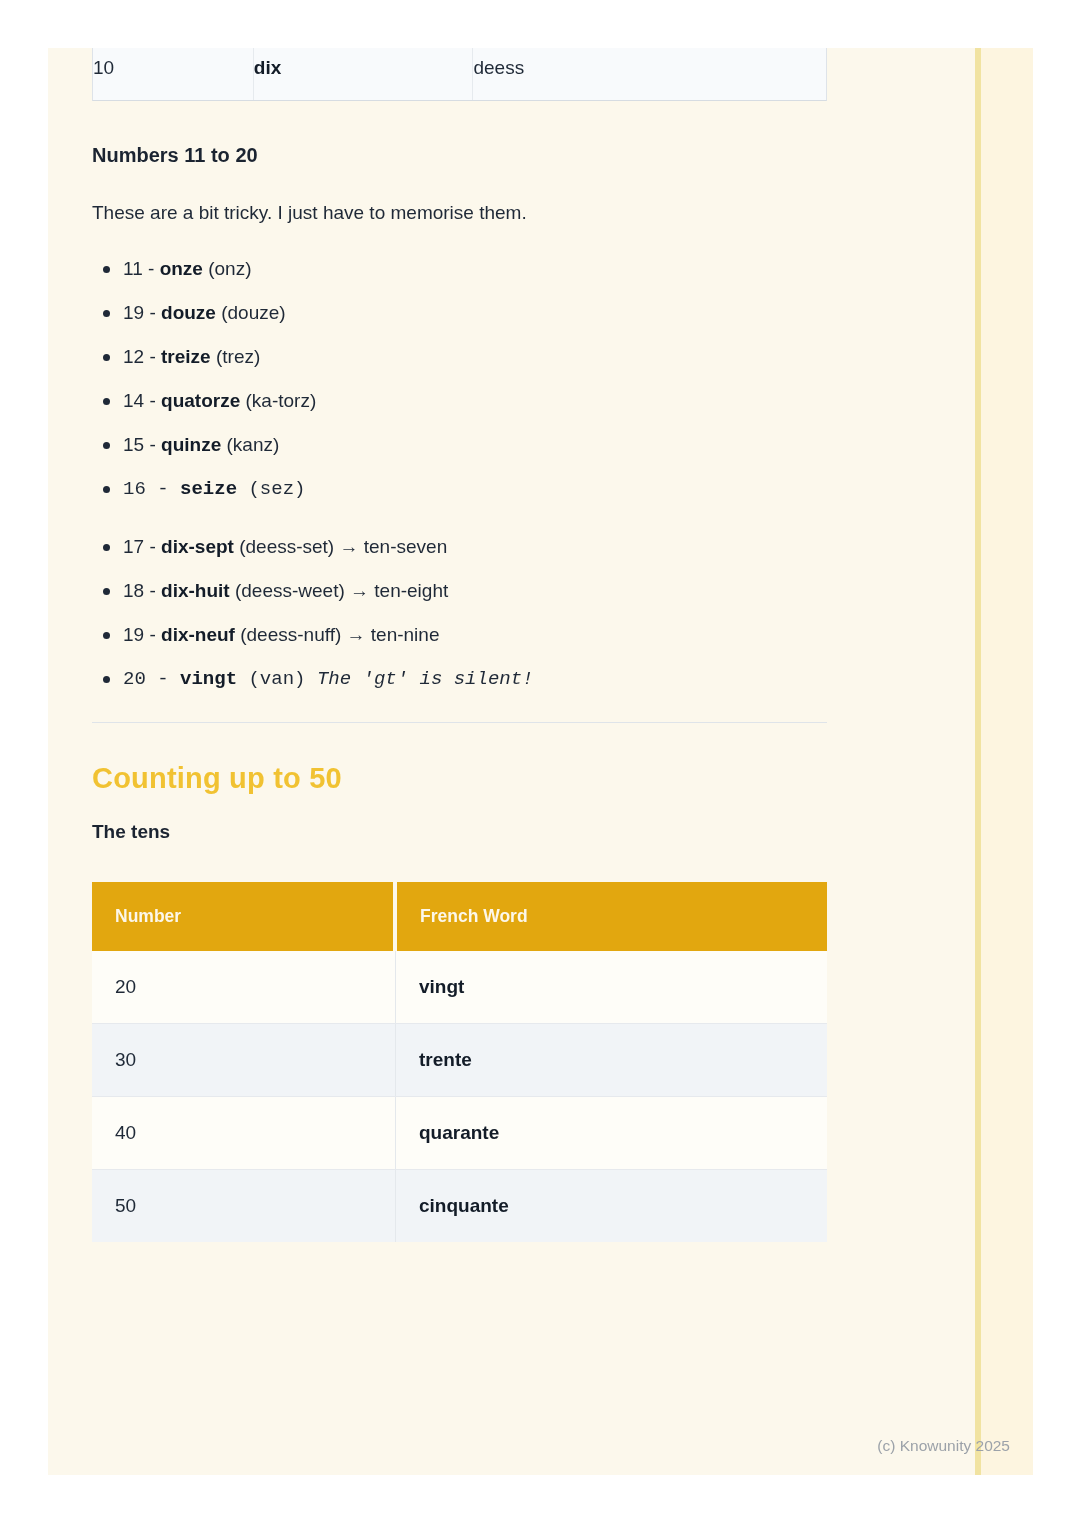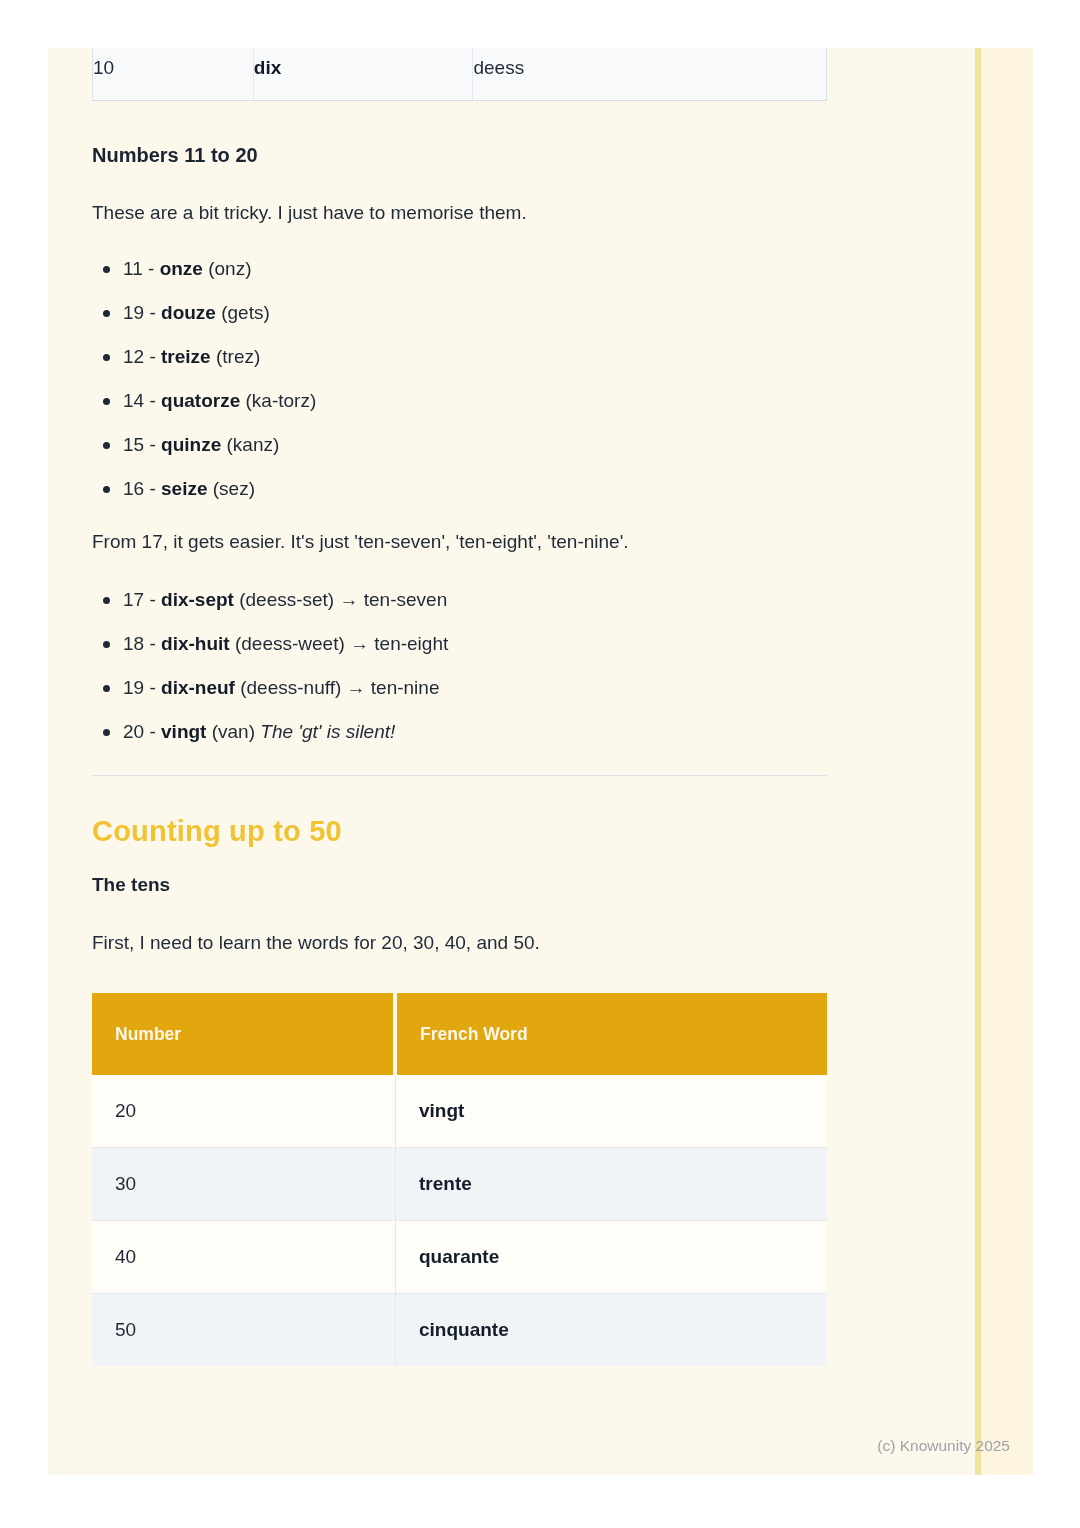--- a/index.html
+++ b/index.html
@@ -24,33 +24,33 @@
   h3{font-size:20px;line-height:24px;font-weight:700;margin:42px 0 12px;color:#1B2431;}
   p{font-size:19px;line-height:24px;margin:0;}
   .p-intro{margin-top:34px;}
   .p-bridge{margin-top:29px;}
   b{font-weight:700;color:#131C28;}
   i{font-style:italic;}
 
   ul{margin:32px 0 0;padding:0;list-style:none;}
   ul.teens{margin-top:34px;}
   li{position:relative;padding-left:31px;font-size:19px;line-height:24px;margin:0 0 20px;}
-  li:last-child{margin-bottom:0;}
+  li:last-child{margin-bottom:0;font-family:Liberation Mono, monospace;}
   li .bullet{position:absolute;left:11px;top:9px;width:7px;height:7px;border-radius:50%;background:#1F2937;}
 
   .divider{border:none;border-top:1px solid #DFE4E9;margin:31px 0 0;}
 
   h2{font-size:29px;line-height:40px;font-weight:700;margin:35px 0 0;color:#F1C232;letter-spacing:.2px;}
   .p-just{margin-top:23px;line-height:36px;text-align:justify;}
   .p-tens{margin-top:22px;font-weight:700;color:#1B2431;}
   .p-lead{margin-top:34px;}
 
   
   .tens-table{margin-top:38px;width:735px;}
-  .t-head{display:flex;height:82px;}
+  .t-head{display:flex;height:69px;}
   .t-head .hc{background:#E2A70F;color:#FCF7EA;font-size:17.5px;font-weight:600;
     display:flex;align-items:center;padding-left:23px;box-sizing:border-box;}
   .h1{width:301px;margin-right:4px;} .h2c{width:430px;}
   .t-row{display:flex;height:72px;border-bottom:1px solid #E6E9ED;}
   .t-row:last-child{border-bottom:none;}
   .t-row .c{display:flex;align-items:center;padding-left:23px;box-sizing:border-box;font-size:19px;}
   .c1{width:303px;} .c2{width:432px;border-left:1px solid #E4E8EC;}
   .row-light{background:#FEFDF8;} .row-shade{background:#F1F4F7;}
   .t-row .c2 span{font-weight:700;color:#131C28;}
 
@@ -71,44 +71,42 @@
         </div>
       <div class="cell cw3">deess</div>
     </div>
 
     <h3>Numbers 11 to 20</h3>
 
     <p class="p-intro">These are a bit tricky. I just have to memorise them.</p>
 
     <ul>
       <li><span class="bullet"></span><span>11</span><span> - </span><b>onze</b> <span>(onz)</span></li>
-      <li><span class="bullet"></span><span>19</span><span> - </span><b>douze</b> <span>(gets)</span></li>
+      <li><span class="bullet"></span><span>19</span><span> - </span><b>douze</b> <span>(douze)</span></li>
       <li><span class="bullet"></span><span>12</span><span> - </span><b>treize</b> <span>(trez)</span></li>
       <li><span class="bullet"></span><span>14</span><span> - </span><b>quatorze</b> <span>(ka-torz)</span></li>
       <li><span class="bullet"></span><span>15</span><span> - </span><b>quinze</b> <span>(kanz)</span></li>
       <li><span class="bullet"></span><span>16</span><span> - </span><b>seize</b> <span>(sez)</span></li>
     </ul>
 
-    <p class="p-bridge">From 17, it gets easier. It's just 'ten-seven', 'ten-eight', 'ten-nine'.</p>
 
     <ul class="teens">
       <li><span class="bullet"></span><span>17</span><span> - </span><b>dix-sept</b> <span>(deess-set)</span> <span>→</span> <span>ten-seven</span></li>
       <li><span class="bullet"></span><span>18</span><span> - </span><b>dix-huit</b> <span>(deess-weet)</span> <span>→</span> <span>ten-eight</span></li>
       <li><span class="bullet"></span><span>19</span><span> - </span><b>dix-neuf</b> <span>(deess-nuff)</span> <span>→</span> <span>ten-nine</span></li>
       <li><span class="bullet"></span><span>20</span><span> - </span><b>vingt</b> <span>(van)</span> <i>The 'gt' is silent!</i></li>
     </ul>
 
     <hr class="divider">
 
     <h2>Counting up to 50</h2>
 
 
     <p class="p-tens">The tens</p>
 
-    <p class="p-lead">First, I need to learn the words for 20, 30, 40, and 50.</p>
 
     <div class="tens-table">
       <div class="t-head">
         <div class="hc h1">Number</div>
         <div class="hc h2c">French Word</div>
       </div>
       <div class="t-row row-light">
         <div class="c c1">20</div>
         <div class="c c2">
             <span>vingt</span>

